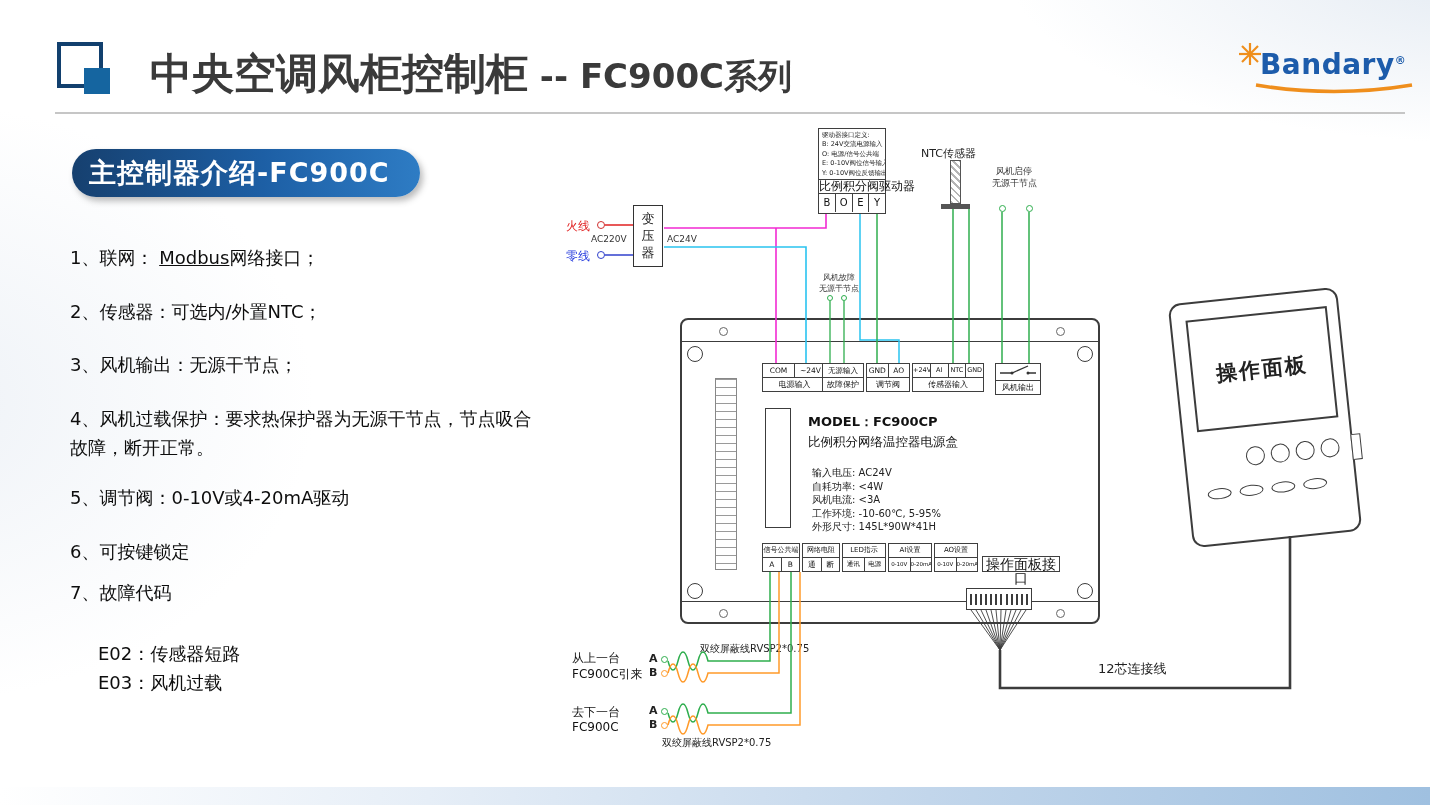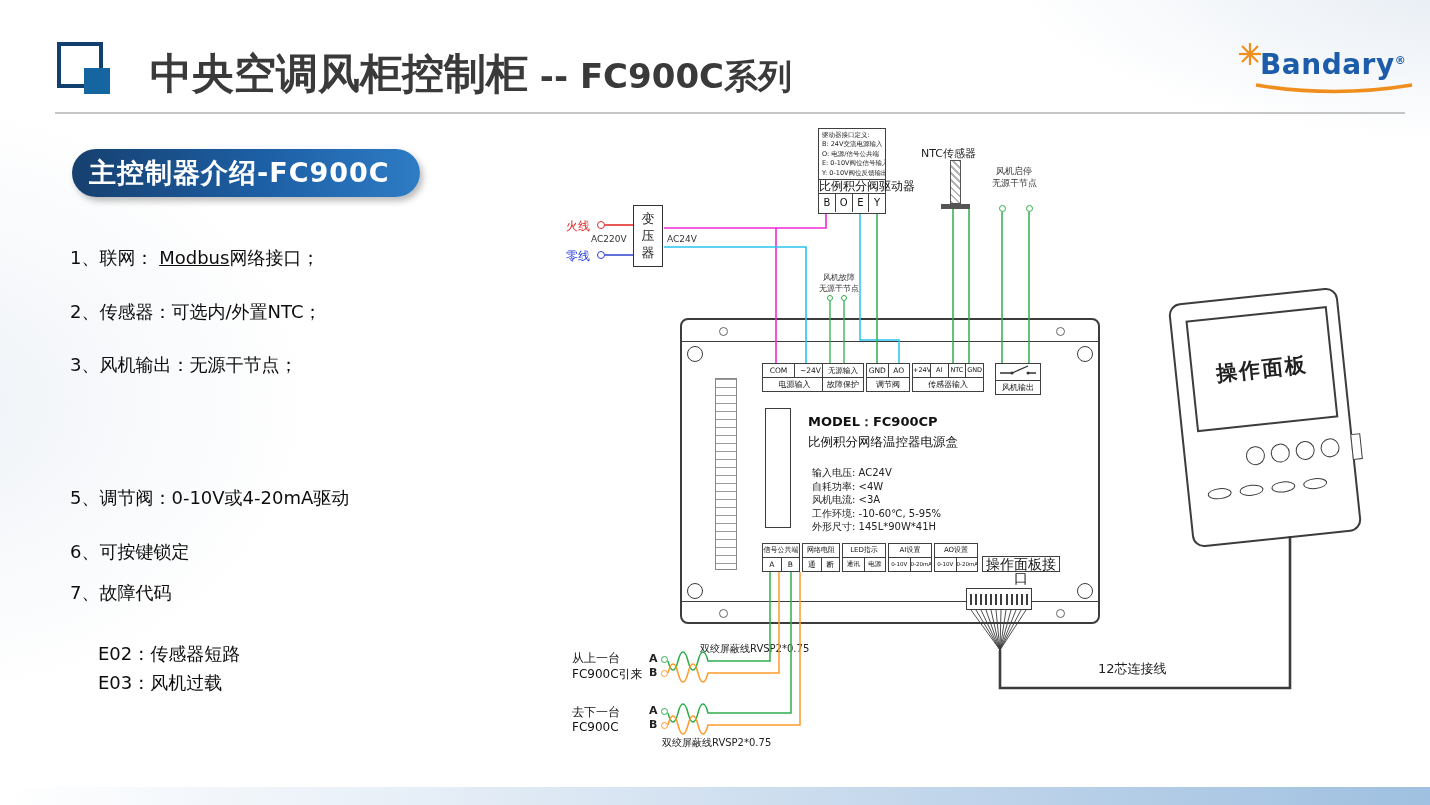--- a/index.html
+++ b/index.html
@@ -127,20 +127,21 @@
       <path d="M2,3 Q80,16 158,3" stroke="#ef8e1c" stroke-width="3.5" fill="none"></path>
     </svg>
   </div>
   <div class="abs header-line"></div>
 
   <div class="abs badge">主控制器介绍-FC900C</div>
 
   <div class="abs feat" style="top:243px"><span>1、联网： </span><span class="u">Modbus</span><span>网络接口；</span></div>
   <div class="abs feat" style="top:297px">2、传感器：可选内/外置NTC；</div>
   <div class="abs feat" style="top:350px">3、风机输出：无源干节点；</div>
+  <div class="abs feat wrap" style="top:404px">4、风机过载保护：要求热保护器为无源干节点，节点吸合故障，断开正常。</div>
   <div class="abs feat" style="top:483px">5、调节阀：0-10V或4-20mA驱动</div>
   <div class="abs feat" style="top:537px">6、可按键锁定</div>
   <div class="abs feat" style="top:578px">7、故障代码</div>
   <div class="abs feat sub" style="top:639px">E02：传感器短路</div>
   <div class="abs feat sub" style="top:668px">E03：风机过载</div>
 
   <div class="abs dbox vdriver">
     <div class="notes">
       <div>驱动器接口定义:</div>
       <div>B: 24V交流电源输入</div>

